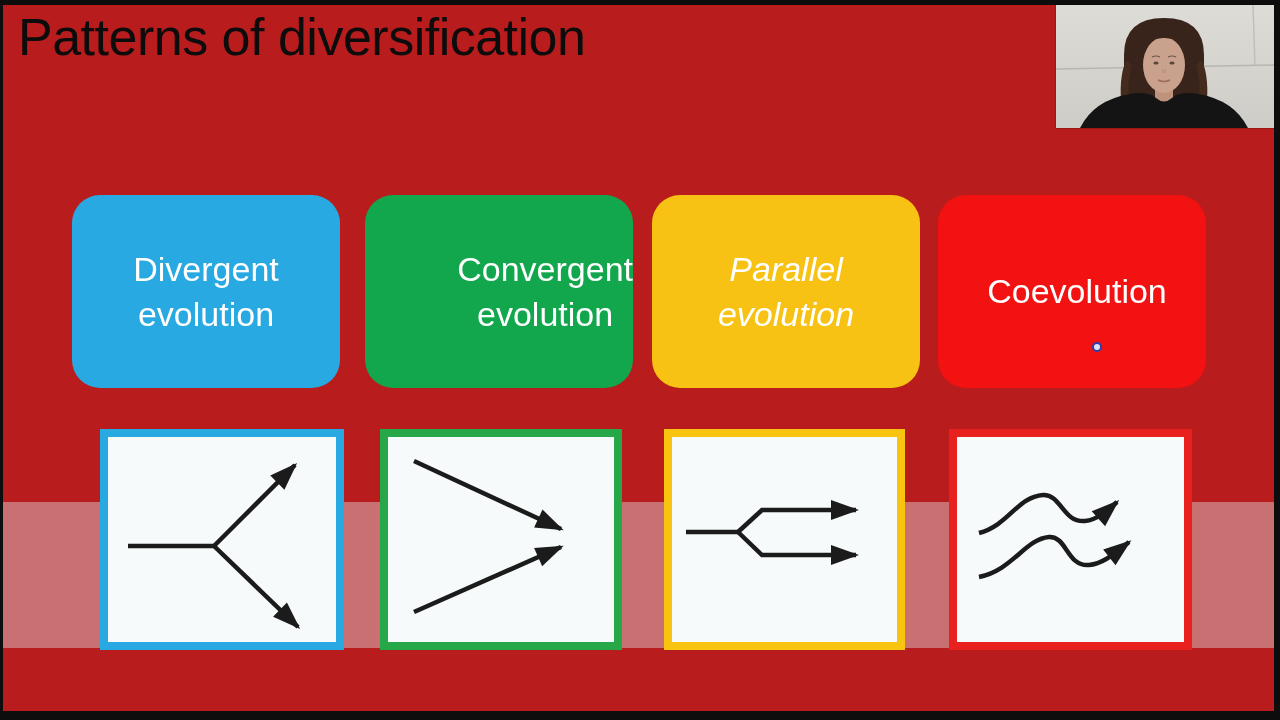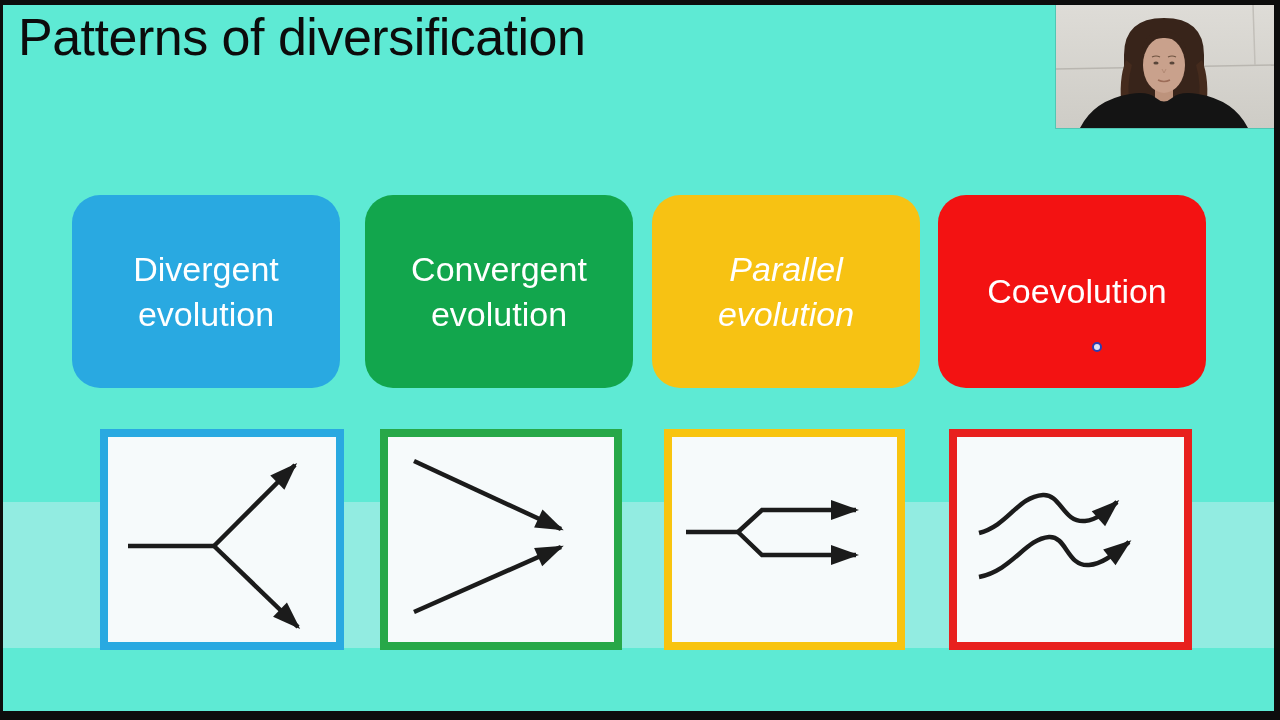--- a/index.html
+++ b/index.html
@@ -2,21 +2,21 @@
 <html><head>
 <meta charset="utf-8">
 <style>
   * { margin: 0; padding: 0; box-sizing: border-box; }
   html, body { width: 1280px; height: 720px; overflow: hidden; }
   body {
     font-family: "Liberation Sans", "DejaVu Sans", sans-serif;
     background: #ffffff;
     position: relative;
   }
-  .stage { position: absolute; inset: 0; background: #5eead4; }
+  .stage { position: absolute; inset: 0; background: #b91c1c; }
 
   
   .frame-top    { position: absolute; left: 0; top: 0;    width: 1280px; height: 5px;  background: #0d0d0d; z-index: 40; }
   .frame-bottom { position: absolute; left: 0; top: 711px; width: 1280px; height: 9px; background: #0d0d0d; z-index: 40; }
   .frame-left   { position: absolute; left: 0; top: 0;    width: 3px;  height: 720px; background: #0d0d0d; z-index: 40; }
   .frame-right  { position: absolute; left: 1274px; top: 0; width: 6px; height: 720px; background: #0d0d0d; z-index: 40; }
 
   .slide-title {
     position: absolute; left: 18px; top: 8px;
     font-size: 52px; line-height: 1.15; font-weight: 400;
@@ -77,21 +77,21 @@
 <div class="stage">
 
   <div class="tint-band"></div>
 
   <div class="slide-title">Patterns of diversification</div>
 
   <div class="card card-1" style="background-color: rgb(41, 169, 225); justify-content: center;">
     <div class="card-label">Divergent
 evolution</div>
   </div>
-  <div class="card card-2" style="background-color: rgb(18, 166, 77);">
+  <div class="card card-2" style="background-color: rgb(18, 166, 77); justify-content: flex-end;">
     <div class="card-label">Convergent
 evolution</div>
   </div>
   <div class="card card-3" style="background-color: rgb(247, 194, 19); font-style: italic;">
     <div class="card-label">Parallel
 evolution</div>
   </div>
   <div class="card card-4" style="background-color: rgb(243, 18, 18);">
     <div class="card-label">Coevolution</div>
   </div>

